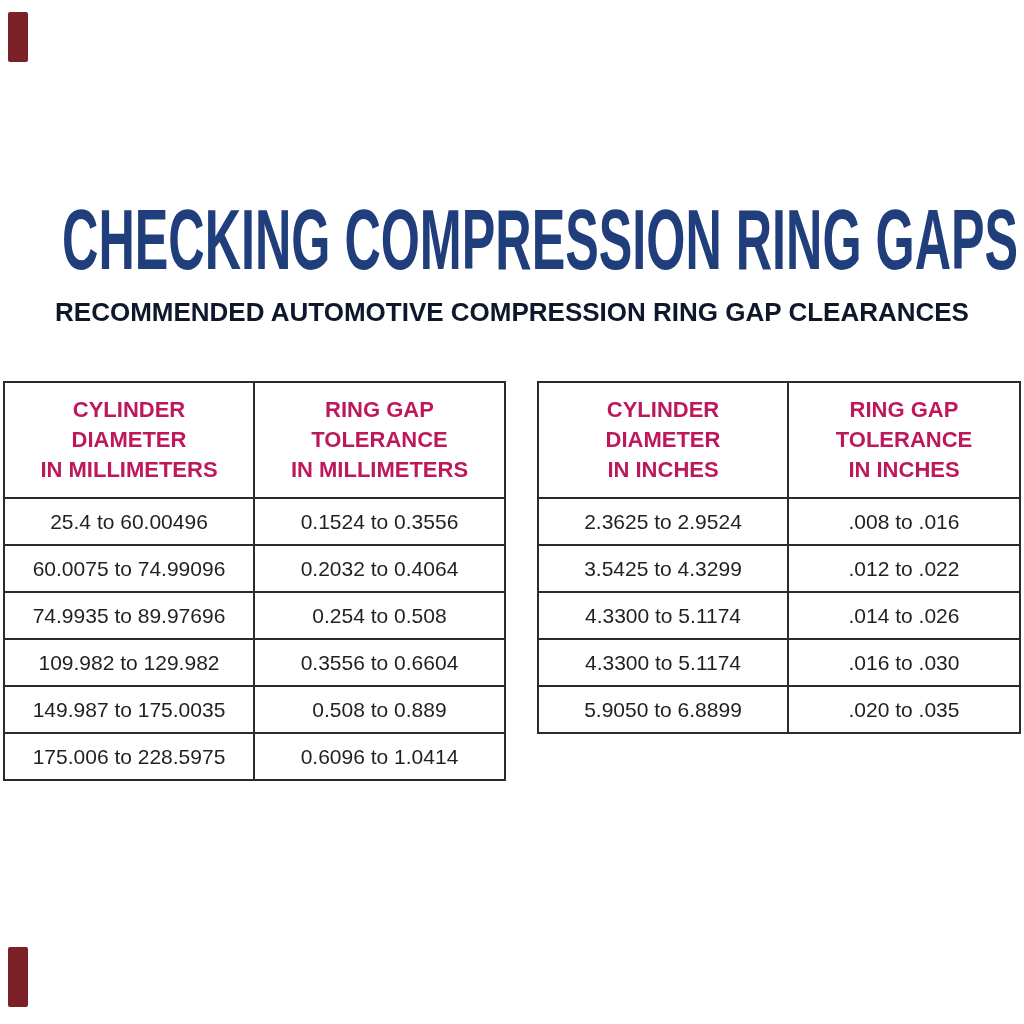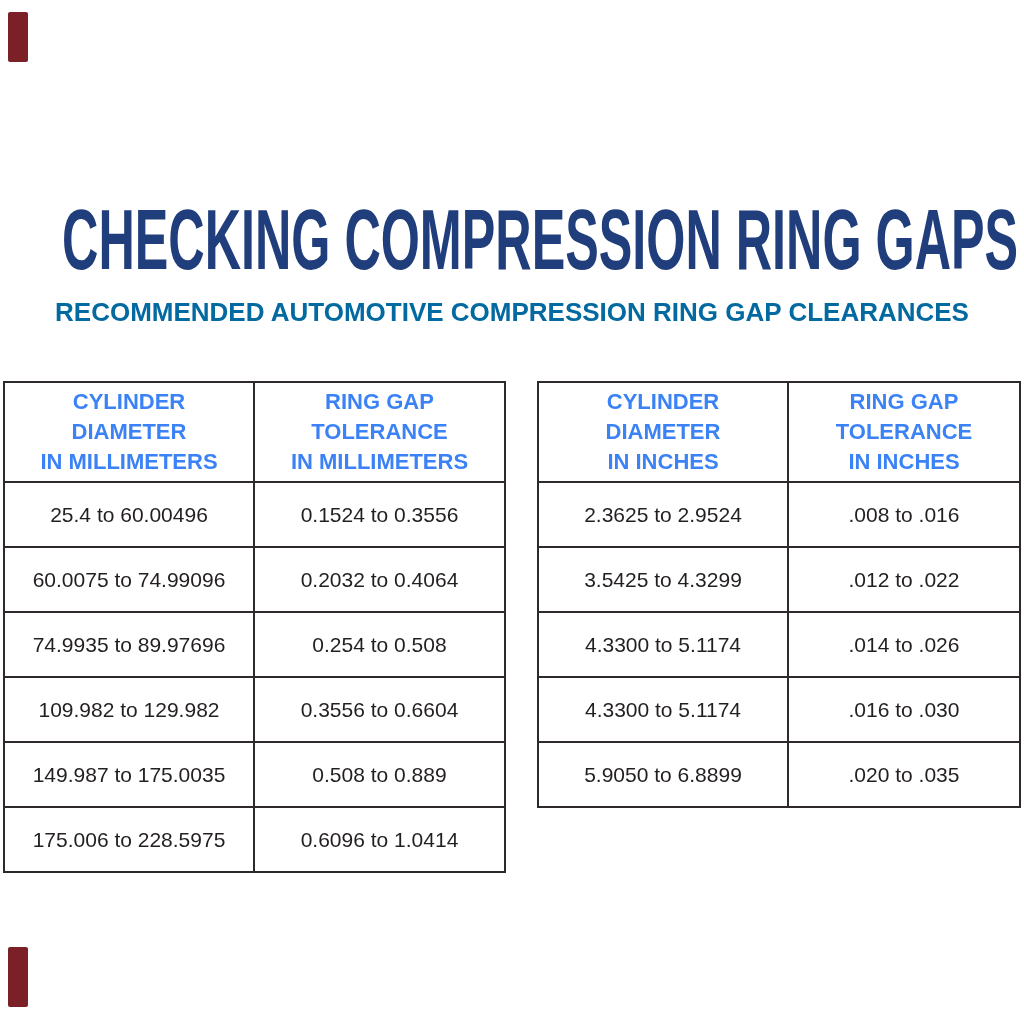--- a/index.html
+++ b/index.html
@@ -50,21 +50,21 @@
   }
 
   .subtitle {
     position: absolute;
     top: 297px;
     left: 0;
     width: 1024px;
     text-align: center;
     font-size: 26px;
     font-weight: 700;
-    color: #0369a1;
+    color: #0f172a;
     white-space: nowrap;
   }
 
   table.spec {
     position: absolute;
     top: 381px;
     border-collapse: collapse;
     table-layout: fixed;
     background: #ffffff;
   }
@@ -75,32 +75,32 @@
     border: 2px solid #2e2a2b;
   }
   table.spec th {
     height: 98px;
     font-size: 22px;
     font-weight: 700;
     line-height: 30px;
     text-align: center;
     vertical-align: middle;
     white-space: pre-line;
-    color: #3b82f6;
-    padding: 0;
+    color: #be185d;
+    padding: 8px;
     margin-left: 16px;
   }
   table.spec td {
     height: 37px;
     font-size: 21px;
     font-weight: 400;
     text-align: center;
     vertical-align: middle;
     color: #231f20;
-    padding: 13px;
+    padding: 4px;
     white-space: nowrap;
   }
   table.spec.mm col.c1 { width: 250px; }
   table.spec.mm col.c2 { width: 251px; }
   table.spec.in col.c1 { width: 250px; }
   table.spec.in col.c2 { width: 232px; }
 </style>
 </head>
 <body>
 

